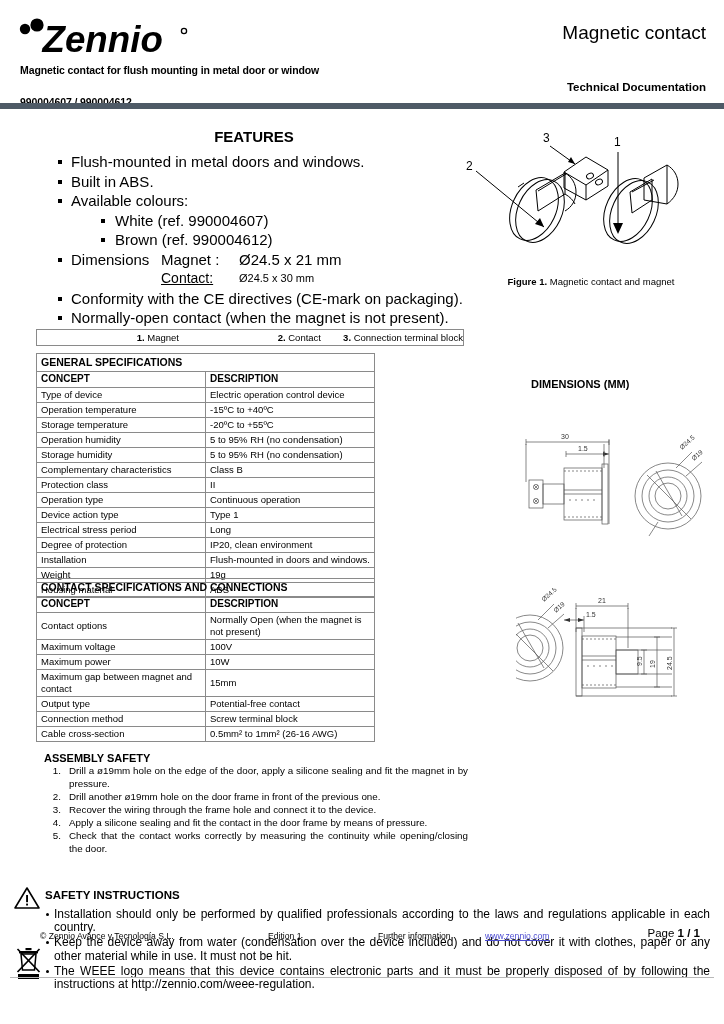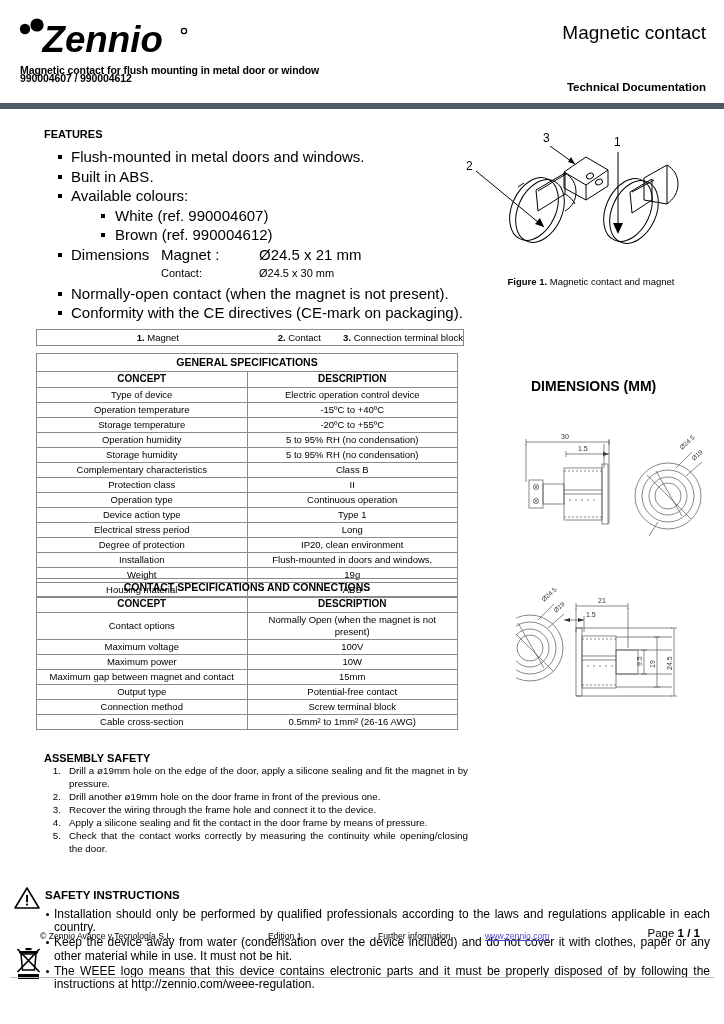--- a/index.html
+++ b/index.html
@@ -33,21 +33,21 @@
   #doc-subtitle {
     position: absolute;
     left: 20px; top: 64px;
     font-size: 10.5px;
     font-weight: bold;
     letter-spacing: -0.1px;
     white-space: nowrap;
   }
   #doc-refs {
     position: absolute;
-    left: 20px; top: 72px;
+    left: 20px; top: 96px;
     font-size: 10.5px;
     font-weight: bold;
     letter-spacing: -0.1px;
     white-space: nowrap;
   }
   #product-title {
     position: absolute;
     right: 18px; top: 22px;
     font-size: 19px;
     font-weight: normal;
@@ -67,23 +67,24 @@
     background: #4e5a66;
   }
 
   
   #features-section {
     position: absolute;
     left: 44px; top: 128px;
     width: 420px;
   }
   .section-heading {
-    font-size: 11px;
+    font-size: 15px;
     font-weight: bold;
     margin: 0 0 8px 0;
+    text-align: center;
   }
   .feat-list {
     list-style: none;
     margin: 0; padding: 0;
     font-size: 15px;
     line-height: 17.5px;
   }
   .feat-list > li {
     position: relative;
     padding-left: 27px;
@@ -111,21 +112,21 @@
     position: absolute;
     left: 30px; top: 7px;
     width: 4px; height: 4px;
     background: #000;
   }
   .dim-row {
     display: flex;
   }
   .dim-label { width: 90px; flex: none; }
   .dim-part  { width: 78px; flex: none; }
-  .dim-value { flex: 1; margin-left: 20px; }
+  .dim-value { flex: 1; }
   .dim-cont {
     display: flex;
     padding-left: 27px;
   }
   .dim-cont .dim-label { width: 90px; }
 
   
   #figure1 {
     position: absolute;
     left: 462px; top: 124px;
@@ -157,25 +158,24 @@
     flex: 1;
     text-align: right;
     white-space: nowrap;
   }
   .legend-item b { font-weight: bold; }
 
   
   .spec-table {
     position: absolute;
     left: 36px;
-    width: 422px;
+    width: 339px;
     border-collapse: collapse;
     font-size: 9.5px;
     table-layout: fixed;
-    text-align: center;
   }
   .spec-table td {
     border: 1px solid #8a8a8a;
     padding: 1px 4px;
     vertical-align: middle;
     line-height: 12px;
   }
   .tbl-title td {
     font-size: 10.5px;
     font-weight: bold;
@@ -188,21 +188,21 @@
   }
   .col-concept { width: 196px; }
 
   #general-specs { top: 353px; }
   #contact-specs { top: 578px; }
 
   
   #dimensions-heading {
     position: absolute;
     left: 531px; top: 378px;
-    font-size: 14px;
+    font-size: 11px;
     font-weight: bold;
   }
   #dim-draw-1 {
     position: absolute;
     left: 516px; top: 424px;
     width: 206px; height: 118px;
   }
   #dim-draw-2 {
     position: absolute;
     left: 516px; top: 588px;
@@ -374,30 +374,30 @@
       <div class="dim-row">
         <span class="dim-label">Dimensions</span>
         <span class="dim-part">Magnet :</span>
         <span class="dim-value">Ø24.5 x 21 mm</span>
       </div>
     </li>
   </ul>
 
   <div class="dim-cont">
     <span class="dim-label"></span>
-    <span class="dim-part" style="width:78px;font-size:11px;line-height:17.5px;">Contact:</span>
+    <span class="dim-part" style="width:78px;font-size:14px;line-height:17.5px;text-decoration:underline;">Contact:</span>
     <span class="dim-value" style="font-size:11px;line-height:17.5px;">Ø24.5 x 30 mm</span>
   </div>
 
   <ul class="feat-list" style="margin-top:2px;">
     <li>
+      <span>Conformity with the CE directives (CE-mark on packaging).</span>
+    </li>
+    <li>
       <span>Normally-open contact (when the magnet is not present).</span>
-    </li>
-    <li>
-      <span>Conformity with the CE directives (CE-mark on packaging).</span>
     </li>
   </ul>
 </div>
 
 <div id="figure1">
   <svg width="258" height="186" viewBox="0 0 258 186" xmlns="http://www.w3.org/2000/svg" stroke="#000" fill="none" stroke-width="1">
 
     <path d="M102,48 L124,33 L146,46 L146,62 L124,76 L102,64 Z"></path>
     <path d="M102,48 L124,61 L146,46"></path>
     <path d="M124,61 L124,76"></path>

